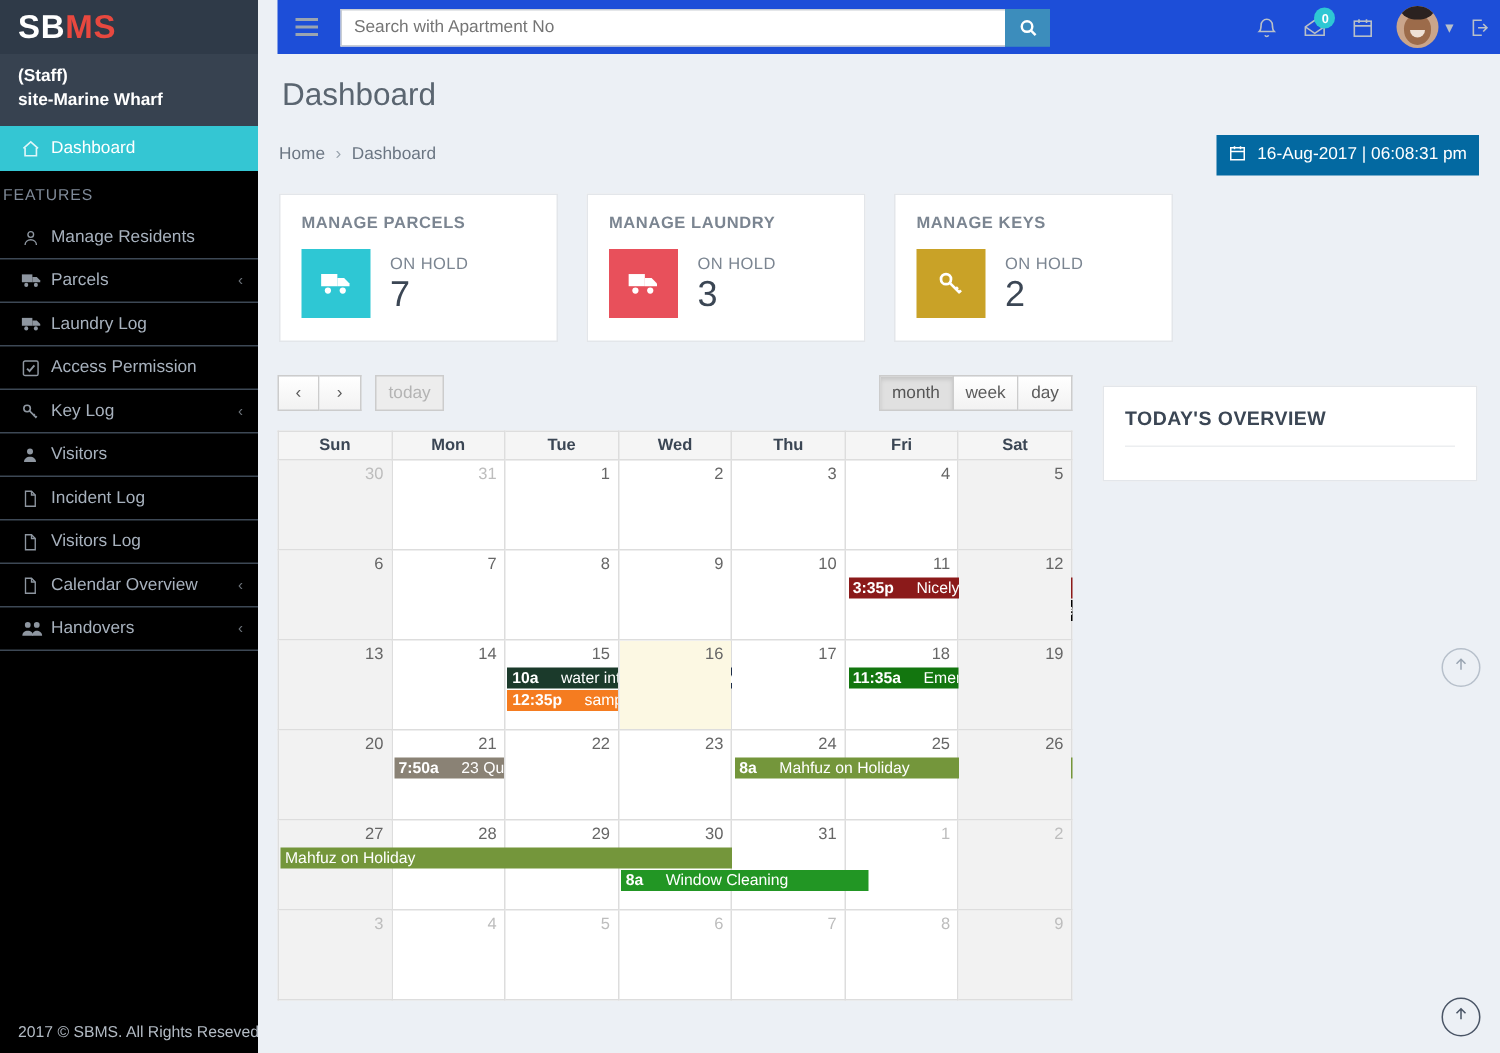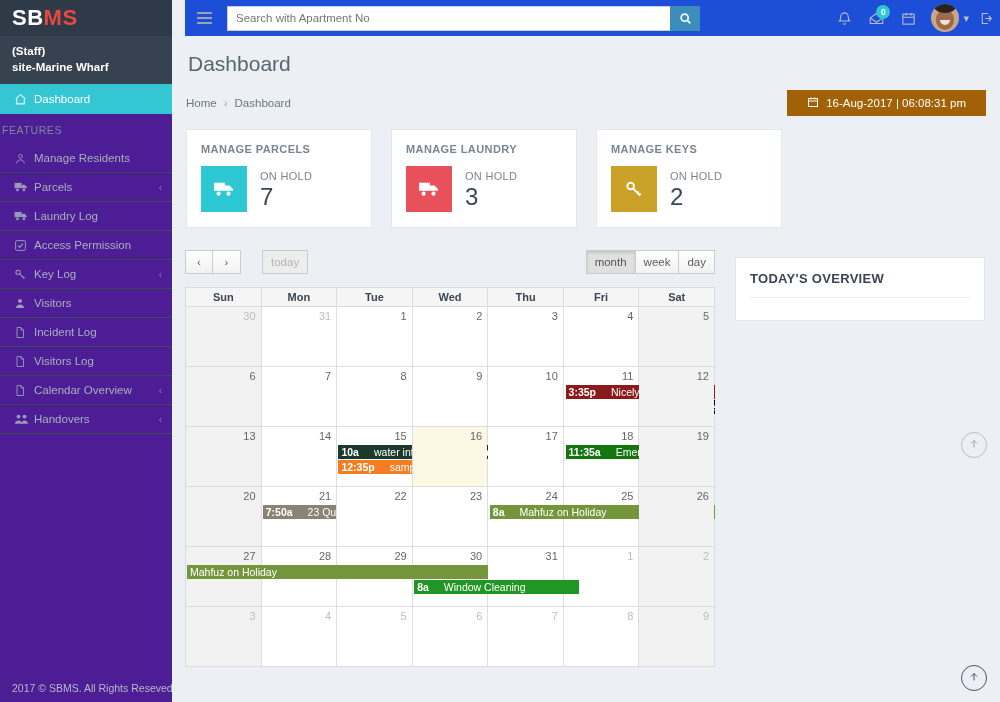--- a/index.html
+++ b/index.html
@@ -10,21 +10,21 @@
     overflow: hidden;
   }
 
   
   #app { position: relative; width: 1000px; height: 702px; }
 
   
   #sidebar {
     position: absolute; left: 0; top: 0;
     width: 172px; height: 702px;
-    background: #4c1d95;
+    background: #000000;
   }
   .logo-bar {
     height: 36px; background: #2f3a48;
     display: flex; align-items: center;
     padding: 0 12px;
   }
   .logo-text { font-size: 22px; font-weight: bold; letter-spacing: .5px; }
   .logo-sb { color: #ffffff; }
   .logo-ms { color: #e8483f; }
   .site-block {
@@ -140,22 +140,22 @@
     font-size: 21px; color: #5a6570; font-weight: normal;
     padding: 16px 0 0 16px;
   }
   .breadcrumb-bar {
     margin: 14px 14px 0 14px; height: 26px;
     display: flex; align-items: center;
     font-size: 11.5px; color: #6b7683;
   }
   .breadcrumb-bar .sep { margin: 0 7px; color: #9aa4ae; }
   .date-badge {
-    margin-left: auto; background: #a16207; color: #fff;
-    font-size: 11.5px; padding: 6px 20px;
+    margin-left: auto; background: #0369a1; color: #fff;
+    font-size: 11.5px; padding: 6px 8px;
     display: flex; align-items: center; gap: 7px;
     white-space: nowrap;
   }
 
   
   .cards-row {
     display: flex; gap: 19px;
     padding: 13px 0 0 14px;
   }
   .card {
@@ -198,21 +198,21 @@
     padding: 0 8px; cursor: pointer;
     display: flex; align-items: center; justify-content: center;
     font-family: "Liberation Sans", sans-serif;
   }
   .cal-btn + .cal-btn { border-left: none; }
   .cal-btn.disabled { color: #b4b4b4; background: #ededed; }
   .cal-btn.active {
     background: #e0e0e0; color: #555;
     box-shadow: inset 0 2px 3px rgba(0,0,0,.12);
   }
-  .today-btn { margin-left: 21px; }
+  .today-btn { margin-left: 9px; }
   .cal-title {
     position: absolute; left: 0; right: 0;
     text-align: center; font-size: 21px;
     color: #5f6b76; font-weight: normal;
     pointer-events: none;
   }
   .view-grp { margin-left: auto; }
 
   table.cal {
     width: 530px; border-collapse: collapse;

